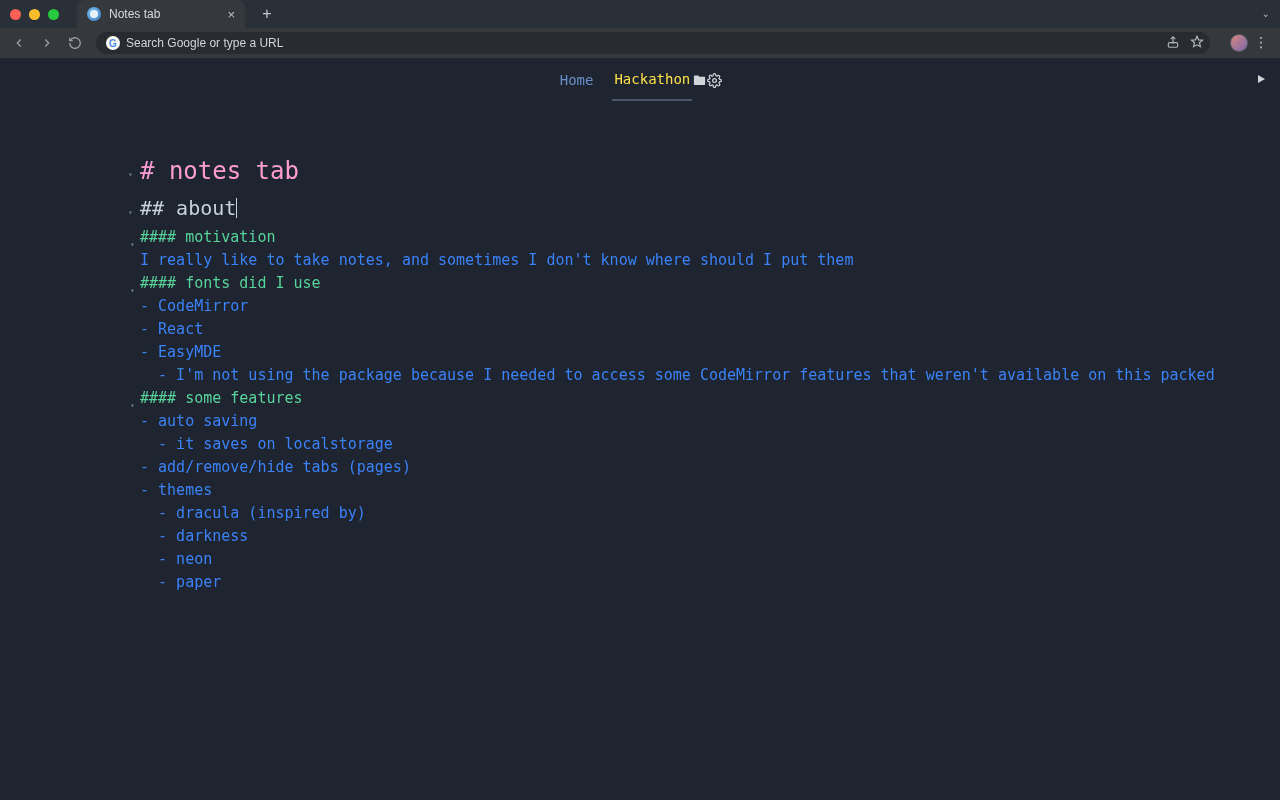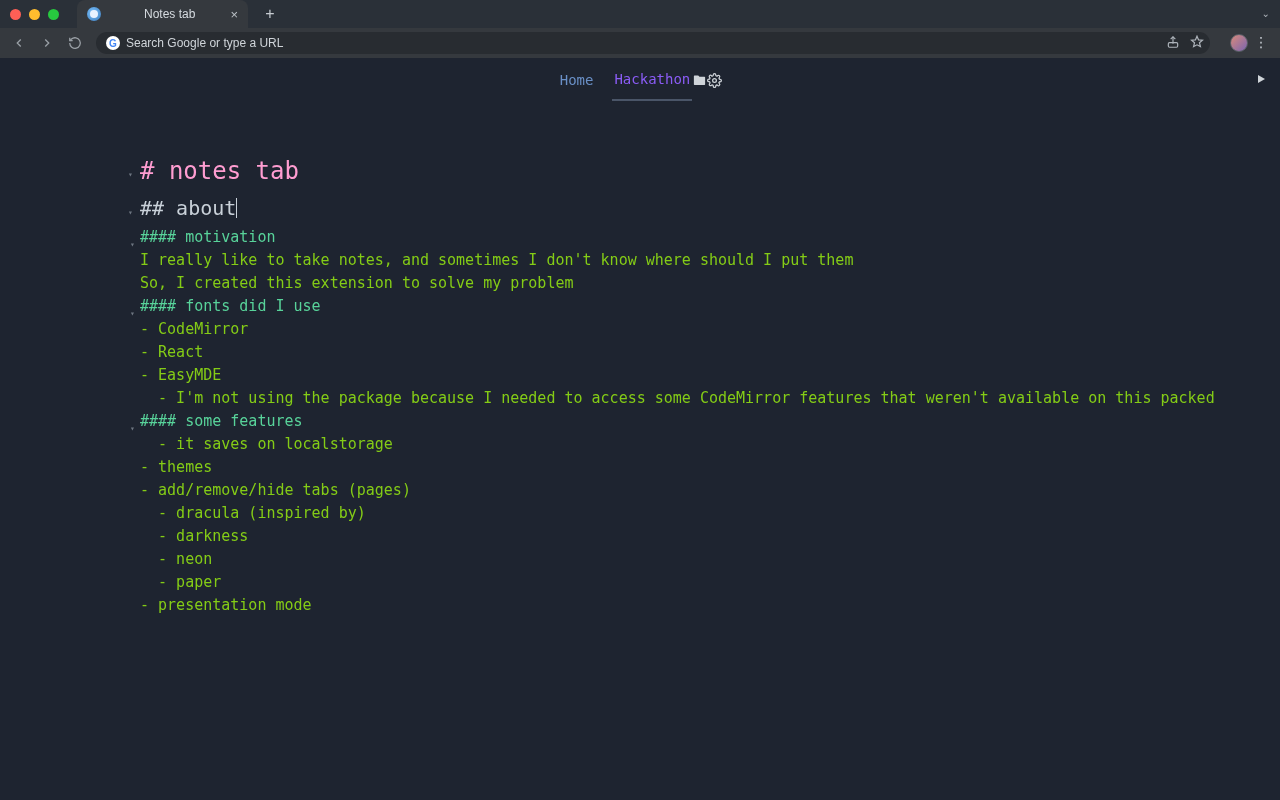--- a/index.html
+++ b/index.html
@@ -31,21 +31,20 @@
     background: #35393e;
     height: 28px;
     display: flex;
     align-items: center;
     padding: 0 10px;
     border-radius: 8px 8px 0 0;
     min-width: 168px;
     position: relative;
     font-size: 12px;
     color: #d6dbe0;
-    gap: 35px;
   }
   .tab .favicon {
     width: 14px; height: 14px; border-radius: 50%;
     background: radial-gradient(circle at 40% 40%, #7cc4ff, #3a78b8);
     margin-right: 8px;
     position: relative;
   }
   .tab .favicon::after{
     content:""; position:absolute; inset:3px; border-radius:50%;
     background:#e8f2ff;
@@ -112,40 +111,40 @@
     justify-content: center;
     position: relative;
   }
   .app-nav .link {
     color: #6a90c7;
     font-size: 14px;
     font-family: ui-monospace, Menlo, monospace;
     padding: 12px 2px;
   }
   .app-nav .link.active {
-    color: #8b5cf6;
+    color: #fde047;
     border-bottom: 2px solid #4a5568;
     margin-left: 17px;
   }
   .app-nav .ico { color:#cfd4d9; display:flex; }
   .app-nav .ico svg{width:15px;height:15px;}
   .app-play {
     position:absolute; right:14px; top:12px; color:#cfd4d9;
   }
   .app-play svg{width:10px;height:10px;}
 
   
   .editor {
     padding: 58px 0 0 140px;
     font-family: ui-monospace, Menlo, Consolas, monospace;
     font-size: 15px;
     line-height: 23px;
     position:relative;
   }
-  .line { position:relative; white-space: pre; color:#84cc16; }
+  .line { position:relative; white-space: pre; color:#3b82f6; }
   .line .fold {
     position:absolute; left:-10px; top:7px; font-size:8px; color:#6e7681;
   }
   .h1 { color:#ff9dd1; font-size:24px; margin-bottom:14px; position:relative;}
   .h1 .fold{top:3px; left:-12px;}
   .h2 { color:#c9d1d9; font-size:20px; margin-bottom:6px; position:relative;}
   .h2 .fold{top:4px; left:-12px;}
   .cursor {
     display:inline-block; width:1px; height:20px; background:#c9d1d9;
     vertical-align:-3px;
@@ -232,31 +231,30 @@
         <path d="M2 1l7 4-7 4z"></path>
       </svg>
   </div>
 
   <div class="editor">
     <div class="line h1"><span class="fold">▾</span><span># notes tab</span></div>
     <div class="line h2"><span class="fold">▾</span><span>## about</span><span class="cursor"></span></div>
 
     <div class="line h4"><span class="fold">▾</span><span>#### motivation</span></div>
     <div class="line">I really like to take notes, and sometimes I don't know where should I put them</div>
-    <div class="line">So, I created this extension to solve my problem</div>
 
     <div class="line h4"><span class="fold">▾</span><span>#### fonts did I use</span></div>
     <div class="line">- CodeMirror</div>
     <div class="line">- React</div>
     <div class="line">- EasyMDE</div>
     <div class="line">  - I'm not using the package because I needed to access some CodeMirror features that weren't available on this packed</div>
 
     <div class="line h4"><span class="fold">▾</span><span>#### some features</span></div>
+    <div class="line">- auto saving</div>
     <div class="line">  - it saves on localstorage</div>
+    <div class="line">- add/remove/hide tabs (pages)</div>
     <div class="line">- themes</div>
-    <div class="line">- add/remove/hide tabs (pages)</div>
     <div class="line">  - dracula (inspired by)</div>
     <div class="line">  - darkness</div>
     <div class="line">  - neon</div>
     <div class="line">  - paper</div>
-    <div class="line">- presentation mode</div>
   </div>
 </div>
 
 </body></html>

